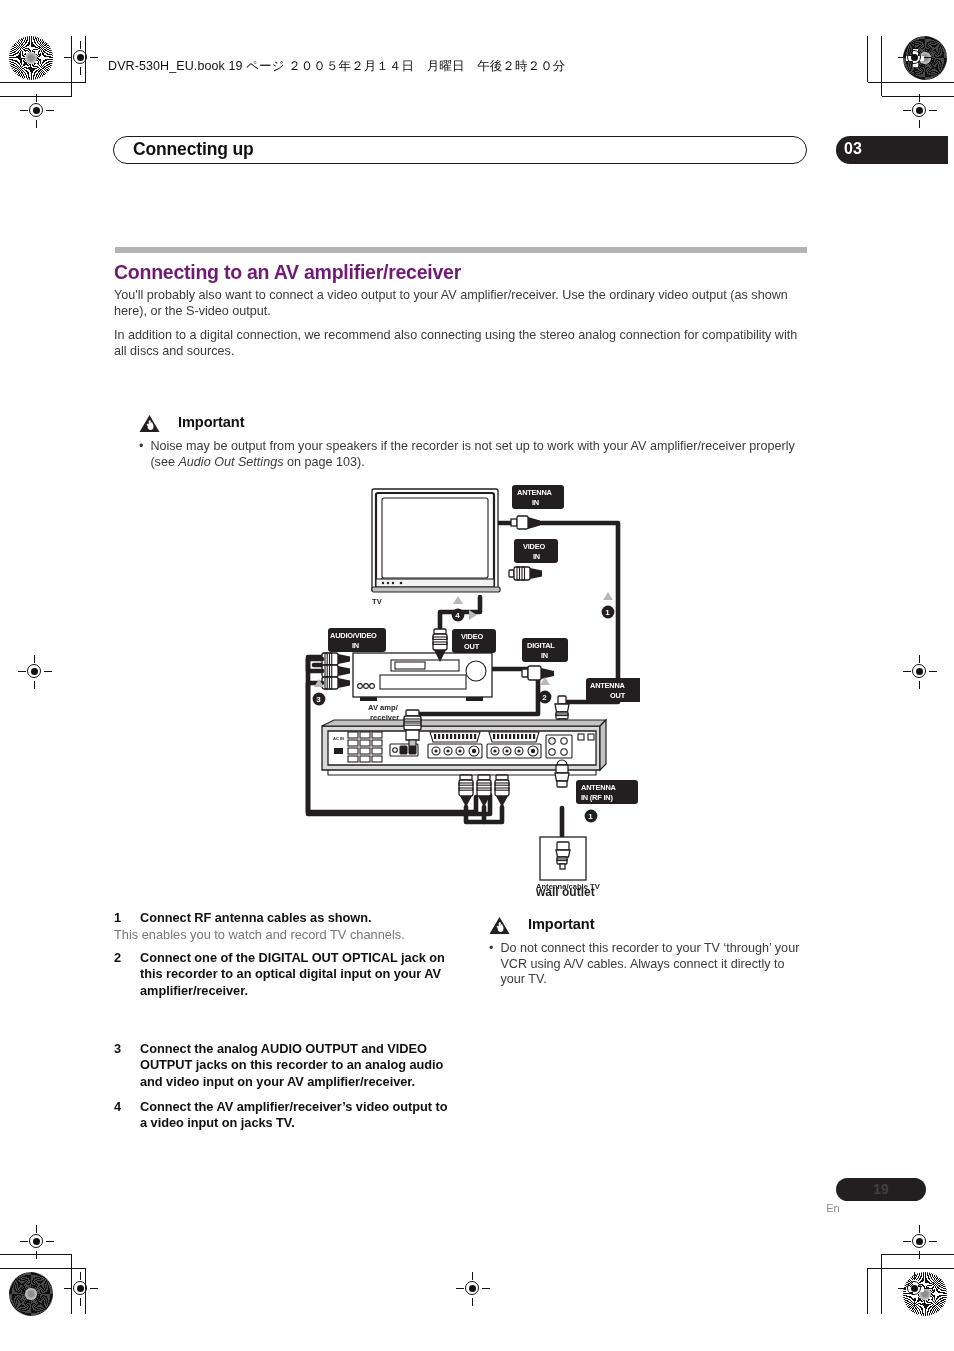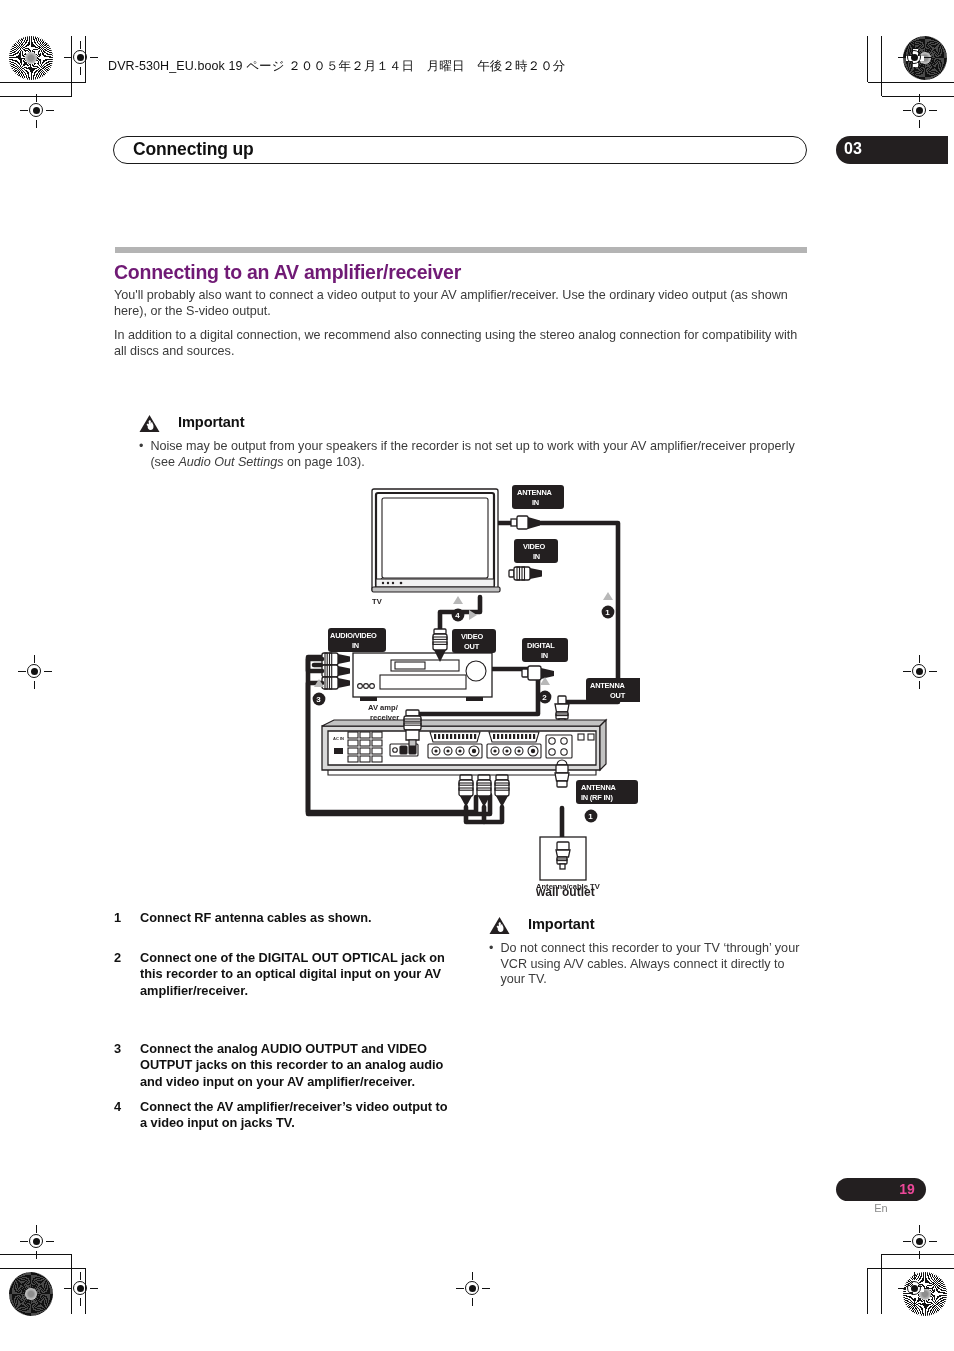--- a/index.html
+++ b/index.html
@@ -153,24 +153,24 @@
   
   .right-col { position: absolute; left: 489px; width: 320px; }
 
   
   .page-pill {
     position: absolute; left: 836px; top: 1178px;
     width: 90px; height: 23px; background: #231f20; border-radius: 11.5px;
   }
   .page-num {
     position: absolute; left: 836px; top: 1181px; width: 90px;
-    text-align: center; font-size: 14px; font-weight: bold; color: #ec4899; padding-left: 26px;
+    text-align: center; font-size: 14px; font-weight: bold; color: #404040;
   }
   .page-lang {
-    position: absolute; left: 836px; top: 1202px; width: 90px;
+    position: absolute; left: 788px; top: 1202px; width: 90px;
     text-align: center; font-size: 11px; color: #8a8a8a;
   }
 
   
   .diagram {
     position: absolute;
     left: 300px; top: 482px;
     width: 340px; height: 412px;
   }
   .diagram svg { display: block; }
@@ -679,20 +679,21 @@
   <text class="cap" x="236" y="407">Antenna/cable TV</text>
 </svg>
 </div>
 <div style="position:absolute; left:536px; top:885px; font-size:12px; font-weight:bold; color:#231f20; font-family:'Liberation Sans', sans-serif;">wall outlet</div>
 
 <div class="step" style="left:114px; top:910px;">
   <div class="step-head">
     <span class="step-num">1</span>
     <span>Connect RF antenna cables as shown.</span>
   </div>
+  <div class="step-body">This enables you to watch and record TV channels.</div>
 </div>
 
 <div class="step" style="left:114px; top:950px;">
   <div class="step-head">
     <span class="step-num">2</span>
     <span>Connect one of the DIGITAL OUT OPTICAL jack on this recorder to an optical digital input on your AV amplifier/receiver.</span>
   </div>
 </div>
 
 <div class="step" style="left:114px; top:1041px;">

